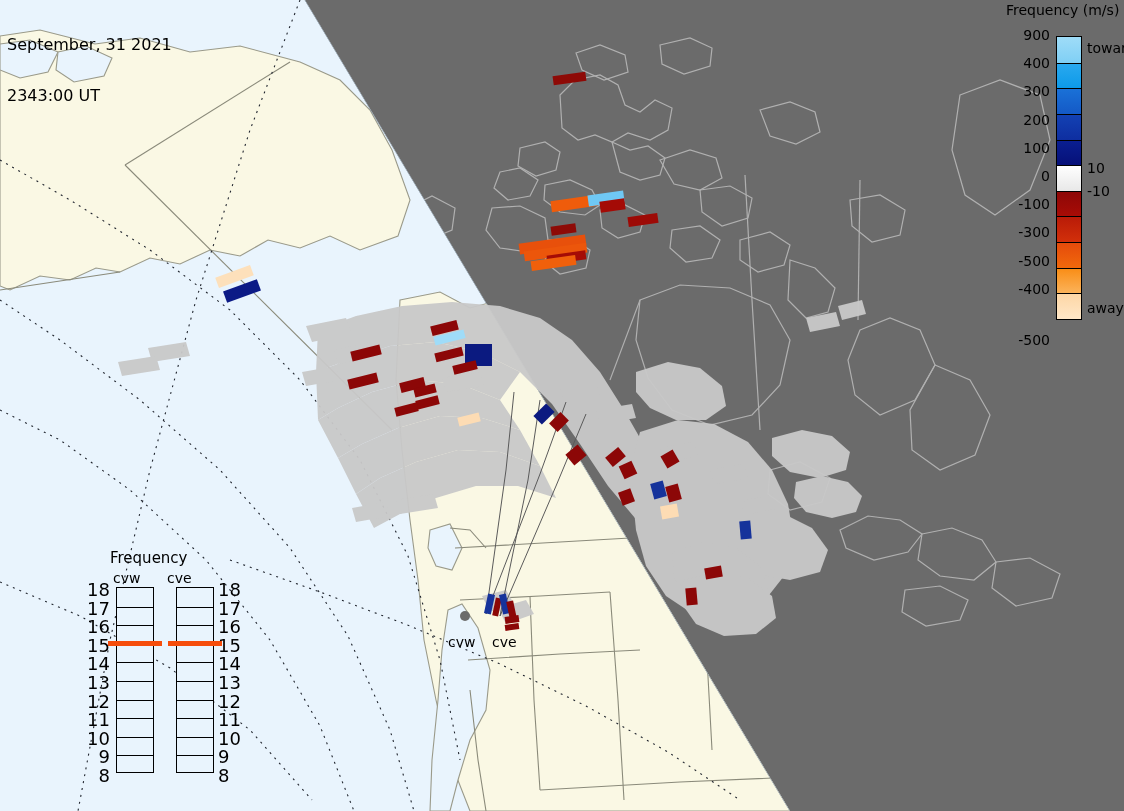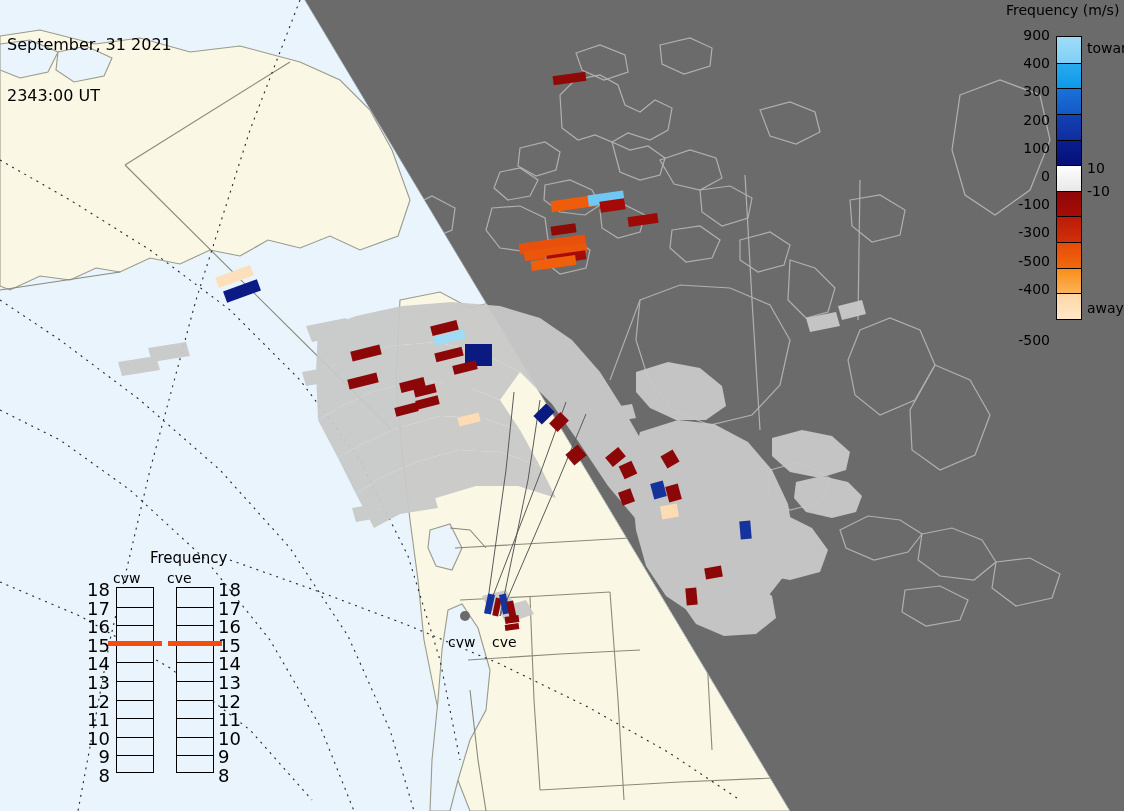--- a/index.html
+++ b/index.html
@@ -283,21 +283,21 @@
       <div class="cbtick" style="left: 990px; width: 60px; top: 224.4px;">-300</div>
       <div class="cbtick" style="left: 990px; width: 60px; top: 252.6px;">-500</div>
       <div class="cbtick" style="left: 990px; width: 60px; top: 280.8px;">-400</div>
       <div class="cbtick" style="left: 990px; width: 60px; top: 309px; margin-top: 23px;">-500</div>
     </div>
   <div class="cbside" style="left:1087px;top:40px;">toward</div>
   <div class="cbside" style="left:1087px;top:160px;">10</div>
   <div class="cbside" style="left:1087px;top:183px;">-10</div>
   <div class="cbside" style="left:1087px;top:300px;">away</div>
 
-  <div class="freqttl" style="left:110px;top:549px;margin-left:40px;">Frequency</div>
+  <div class="freqttl" style="left:110px;top:549px;">Frequency</div>
   <div class="freqhead" style="left:113px;top:570px;">cvw</div>
   <div class="freqhead" style="left:167px;top:570px;">cve</div>
   <div id="freqwrap">
       <div class="fbar" style="left: 116px; top: 587px; width: 38px; height: 186px;">
         <div class="ftick" style="left: 0px; width: 100%; top: 18.6px;"></div>
         <div class="ftick" style="left: 0px; width: 100%; top: 37.2px;"></div>
         <div class="ftick" style="left: 0px; width: 100%; top: 55.8px;"></div>
         <div class="ftick" style="left: 0px; width: 100%; top: 74.4px;"></div>
         <div class="ftick" style="left: 0px; width: 100%; top: 93px;"></div>
         <div class="ftick" style="left: 0px; width: 100%; top: 111.6px;"></div>

